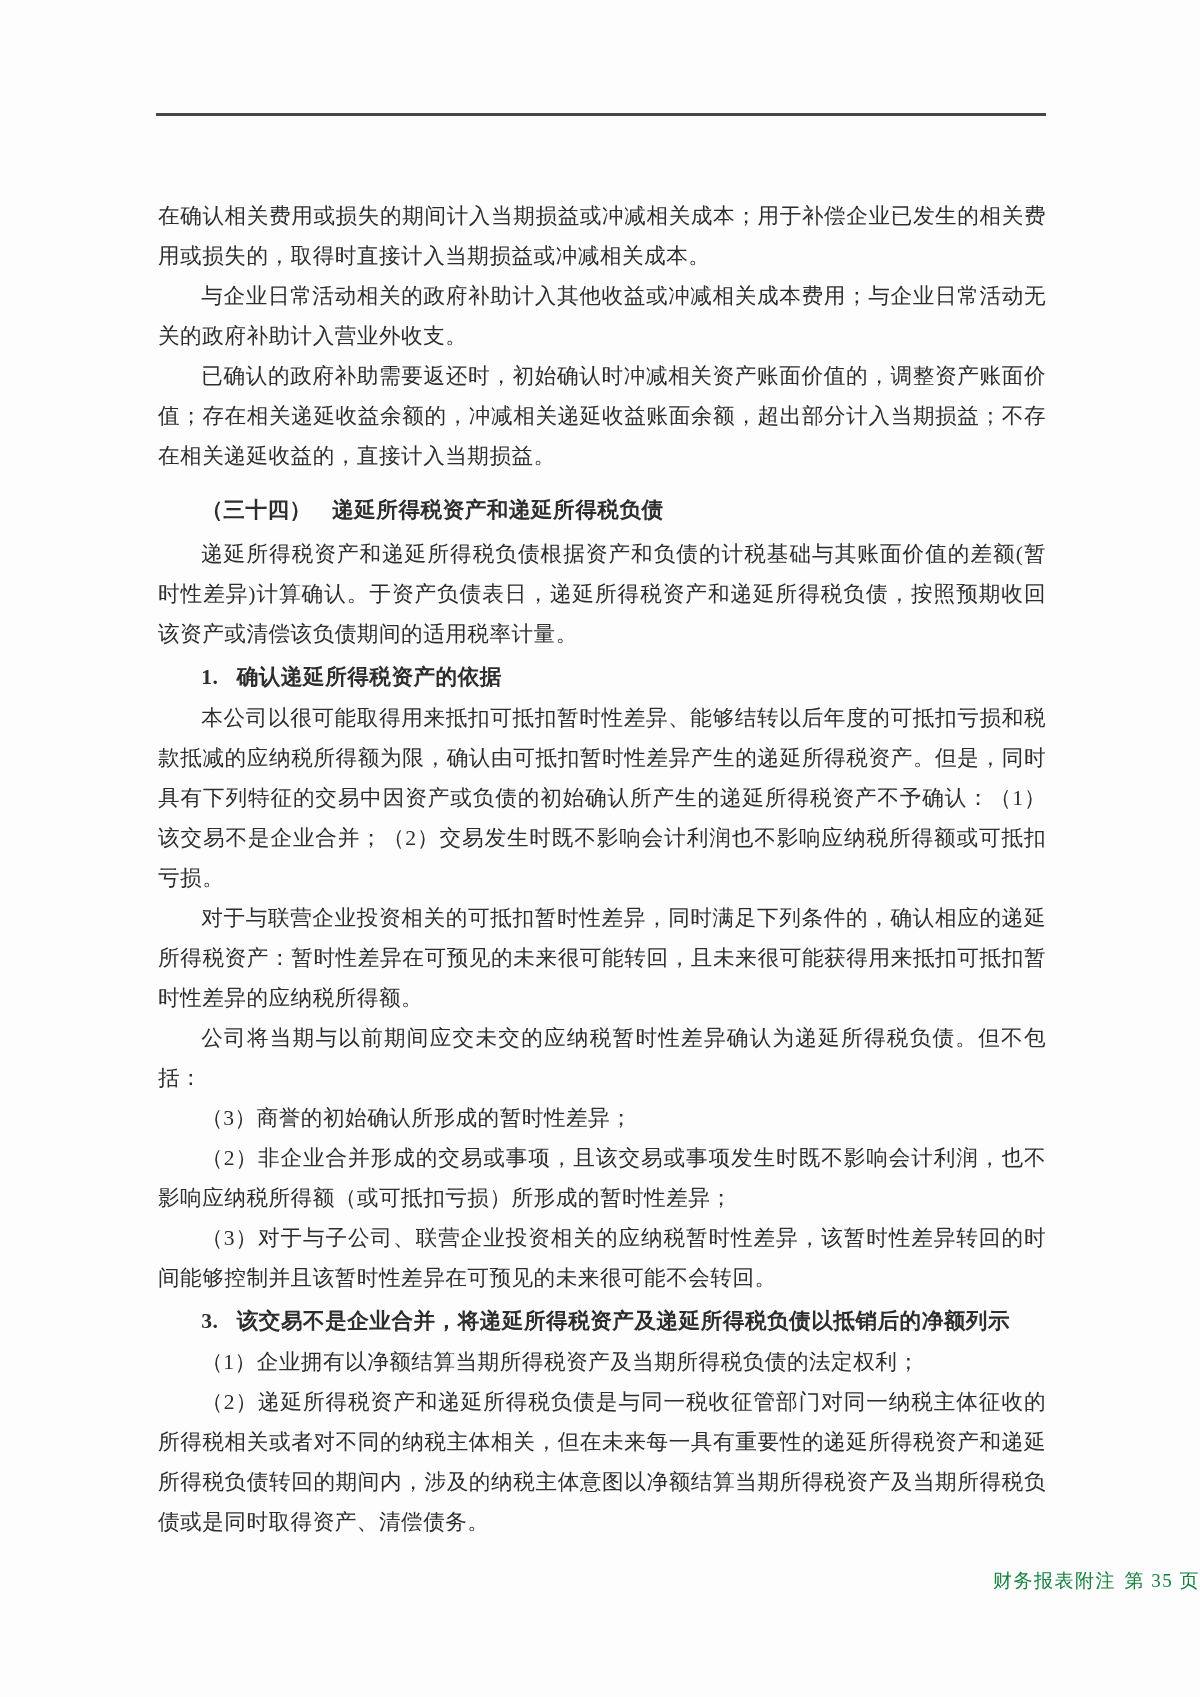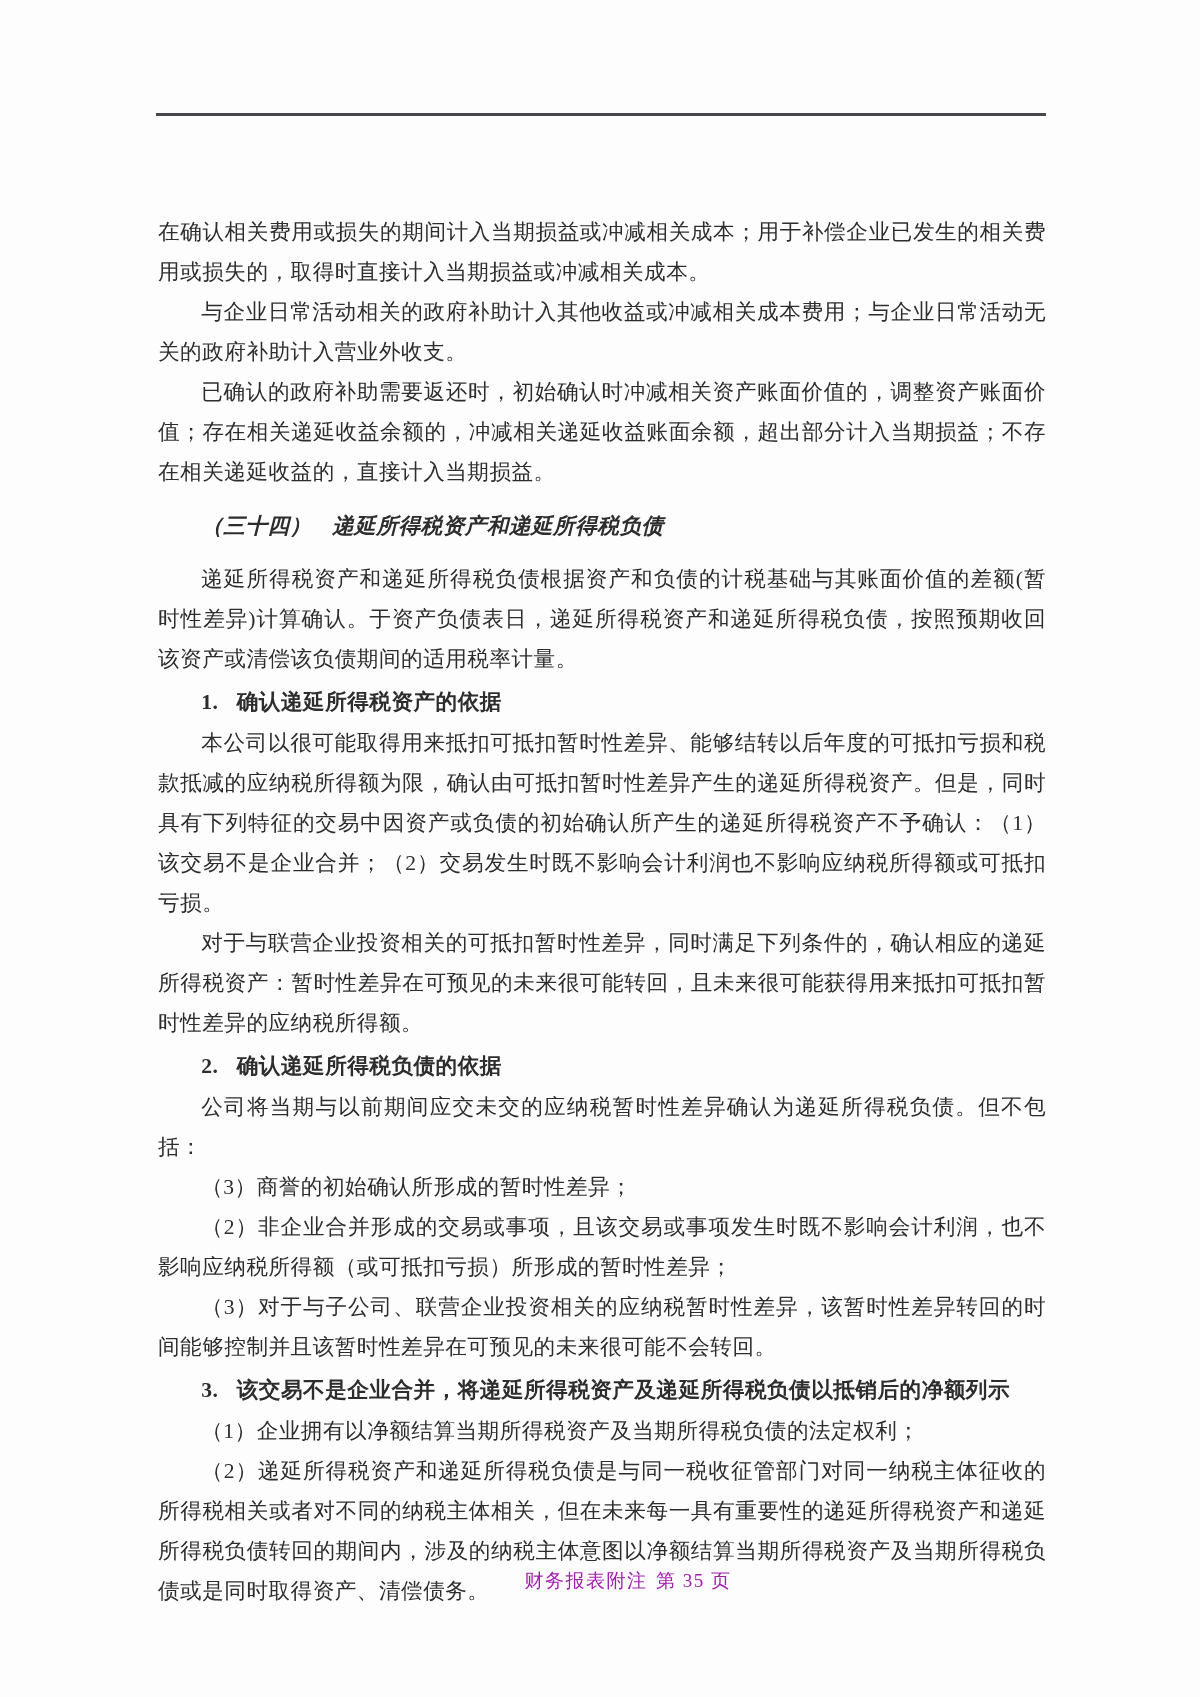--- a/index.html
+++ b/index.html
@@ -20,59 +20,58 @@
     position: absolute;
     left: 156px;
     top: 113px;
     width: 890px;
     height: 3px;
     background: #45474b;
   }
   .content {
     position: absolute;
     left: 158px;
-    top: 212px;
+    top: 196px;
     width: 888px;
     font-size: 21.6px;
     line-height: 40px;
     text-align: justify;
     letter-spacing: 0.5px;
   }
   .content p {
     margin: 0;
     padding: 0;
   }
   p.indent {
     text-indent: 2em;
   }
   p.h-section {
     font-weight: bold;
     text-indent: 2em;
-    margin: 14px 0 13px 0;
-    font-style: italic;
+    margin: 14px 0 4px 0;
   }
   p.h-num {
     font-weight: bold;
     text-indent: 2em;
     margin: 3px 0 1px 0;
   }
   .h-title {
     margin-left: 0.95em;
   }
   .h-title-num {
     margin-left: 0.85em;
   }
   .footer {
     position: absolute;
     left: 0;
     top: 1568px;
     width: 1200px;
-    text-align: center;
+    text-align: right;
     font-size: 19px;
-    color: #a21caf;
+    color: #15803d;
     letter-spacing: 1.5px;
     text-indent: 56px;
   }
   .footer .page-num {
     margin-left: 0.45em;
   }
 </style>
 </head>
 <body>
 
@@ -95,23 +94,20 @@
     <p class="indent">递延所得税资产和递延所得税负债根据资产和负债的计税基础与其账面价值的差额(暂时性差异)计算确认。于资产负债表日，递延所得税资产和递延所得税负债，按照预期收回该资产或清偿该负债期间的适用税率计量。</p>
 
     <p class="h-num">
       <span>1.</span><span class="h-title-num">确认递延所得税资产的依据</span>
     </p>
 
     <p class="indent">本公司以很可能取得用来抵扣可抵扣暂时性差异、能够结转以后年度的可抵扣亏损和税款抵减的应纳税所得额为限，确认由可抵扣暂时性差异产生的递延所得税资产。但是，同时具有下列特征的交易中因资产或负债的初始确认所产生的递延所得税资产不予确认：（1）该交易不是企业合并；（2）交易发生时既不影响会计利润也不影响应纳税所得额或可抵扣亏损。</p>
 
     <p class="indent">对于与联营企业投资相关的可抵扣暂时性差异，同时满足下列条件的，确认相应的递延所得税资产：暂时性差异在可预见的未来很可能转回，且未来很可能获得用来抵扣可抵扣暂时性差异的应纳税所得额。</p>
 
-    <p class="h-num">
-      <span>2.</span><span class="h-title-num">确认递延所得税负债的依据</span>
-    </p>
 
     <p class="indent">公司将当期与以前期间应交未交的应纳税暂时性差异确认为递延所得税负债。但不包括：</p>
 
     <p class="indent">（3）商誉的初始确认所形成的暂时性差异；</p>
 
     <p class="indent">（2）非企业合并形成的交易或事项，且该交易或事项发生时既不影响会计利润，也不影响应纳税所得额（或可抵扣亏损）所形成的暂时性差异；</p>
 
     <p class="indent">（3）对于与子公司、联营企业投资相关的应纳税暂时性差异，该暂时性差异转回的时间能够控制并且该暂时性差异在可预见的未来很可能不会转回。</p>
 
     <p class="h-num">

